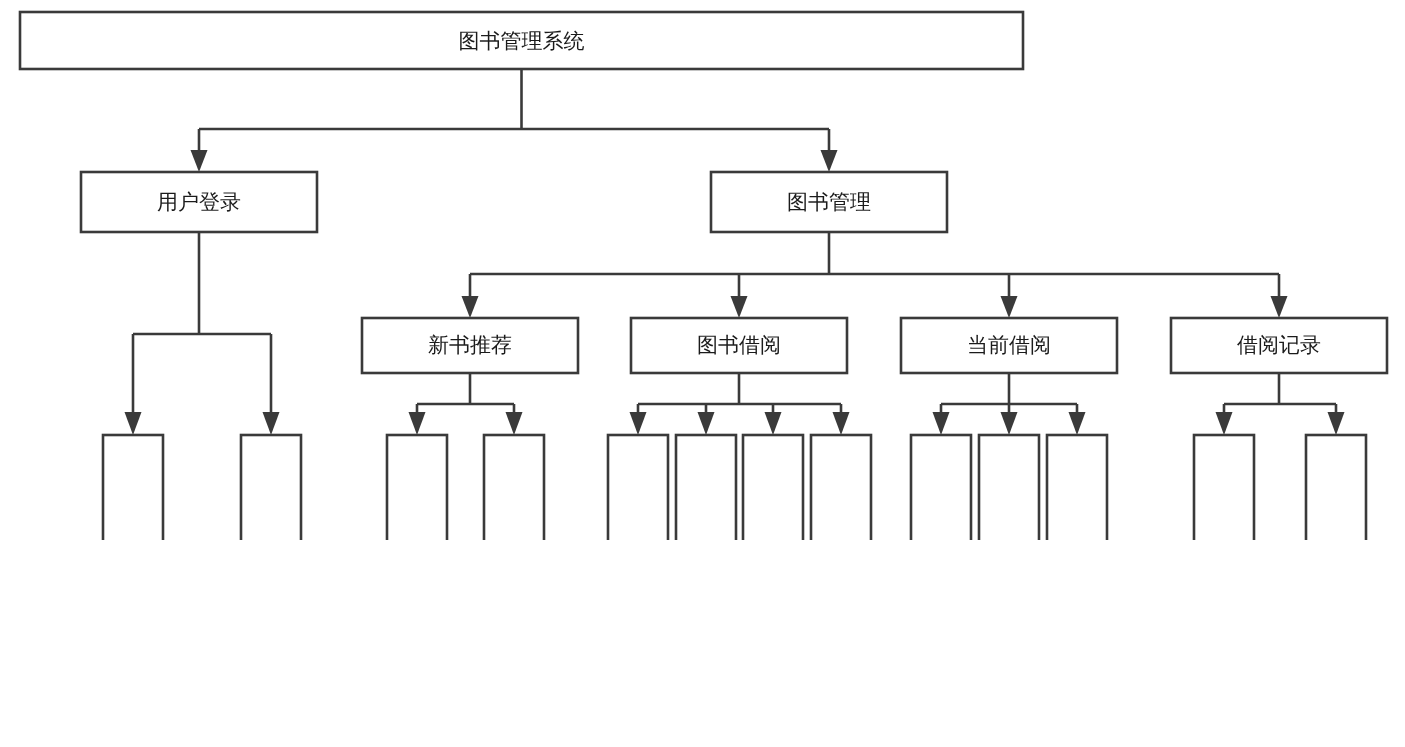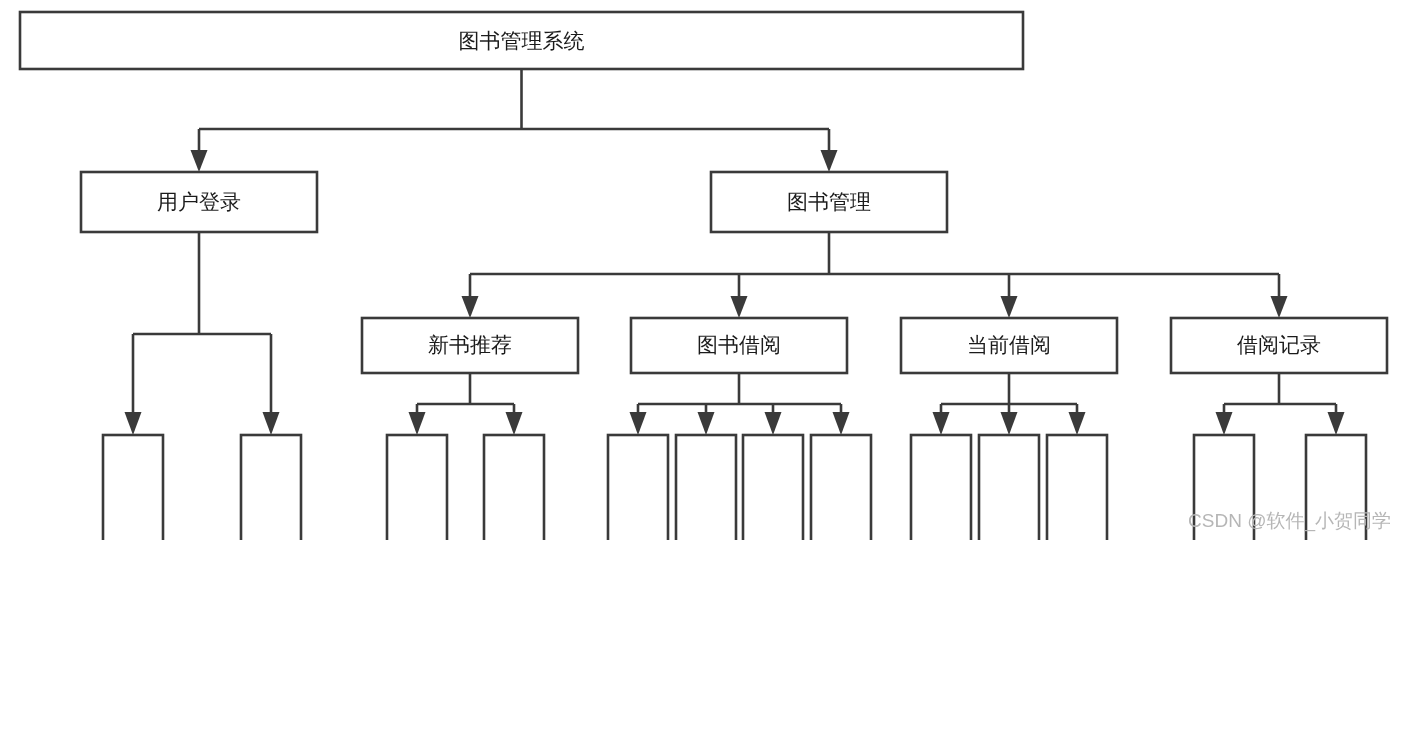--- a/index.html
+++ b/index.html
@@ -198,15 +198,14 @@
   <div class="node-label-v" style="left:743px; top:443px; width:60px; height:285px;">编辑图书（管理员）</div>
   <div class="node-label-v" style="left:811px; top:498px; width:60px; height:230px;">借阅图书</div>
 
   <div class="node-label-v" style="left:911px; top:498px; width:60px; height:230px;">查询图书</div>
   <div class="node-label-v" style="left:979px; top:498px; width:60px; height:230px;">归还图书</div>
   <div class="node-label-v" style="left:1047px; top:443px; width:60px; height:285px;">确认归还（管理员）</div>
 
   <div class="node-label-v" style="left:1194px; top:455px; width:60px; height:270px;">新增借阅记录</div>
   <div class="node-label-v" style="left:1306px; top:455px; width:60px; height:270px;">查询借阅记录</div>
 
-  <div class="watermark">CSDN @软件_小贺同学</div>
 
 </div>
 
 </body></html>

